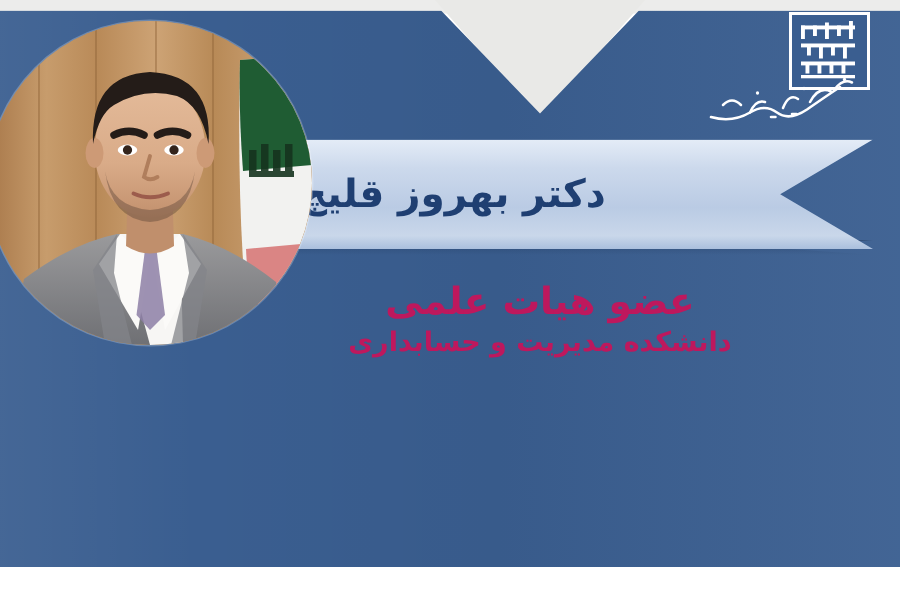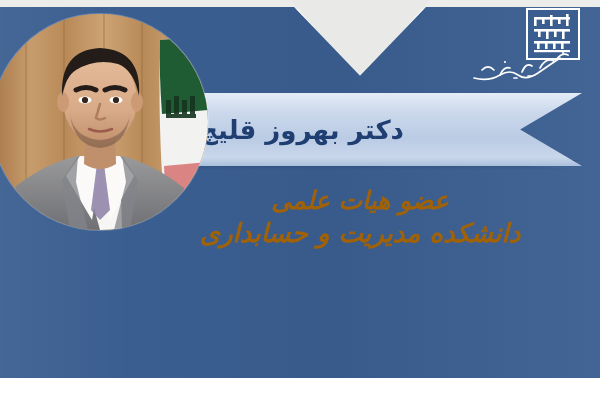--- a/index.html
+++ b/index.html
@@ -121,32 +121,31 @@
     white-space: nowrap;
   }
 
   
   .subtitle {
     position: absolute;
     left: 150px;
     top: 186px;
     width: 420px;
     text-align: center;
-    color: #a16207;
+    color: #be185d;
     direction: rtl;
-    font-style: italic;
   }
   .subtitle-line1 {
     font-size: 25px;
     font-weight: bold;
     line-height: 1.22;
     white-space: nowrap;
   }
   .subtitle-line2 {
-    font-size: 26px;
+    font-size: 18px;
     font-weight: bold;
     line-height: 1.3;
     white-space: nowrap;
   }
 
   
   .portrait {
     position: absolute;
     left: -8px;
     top: 14px;

